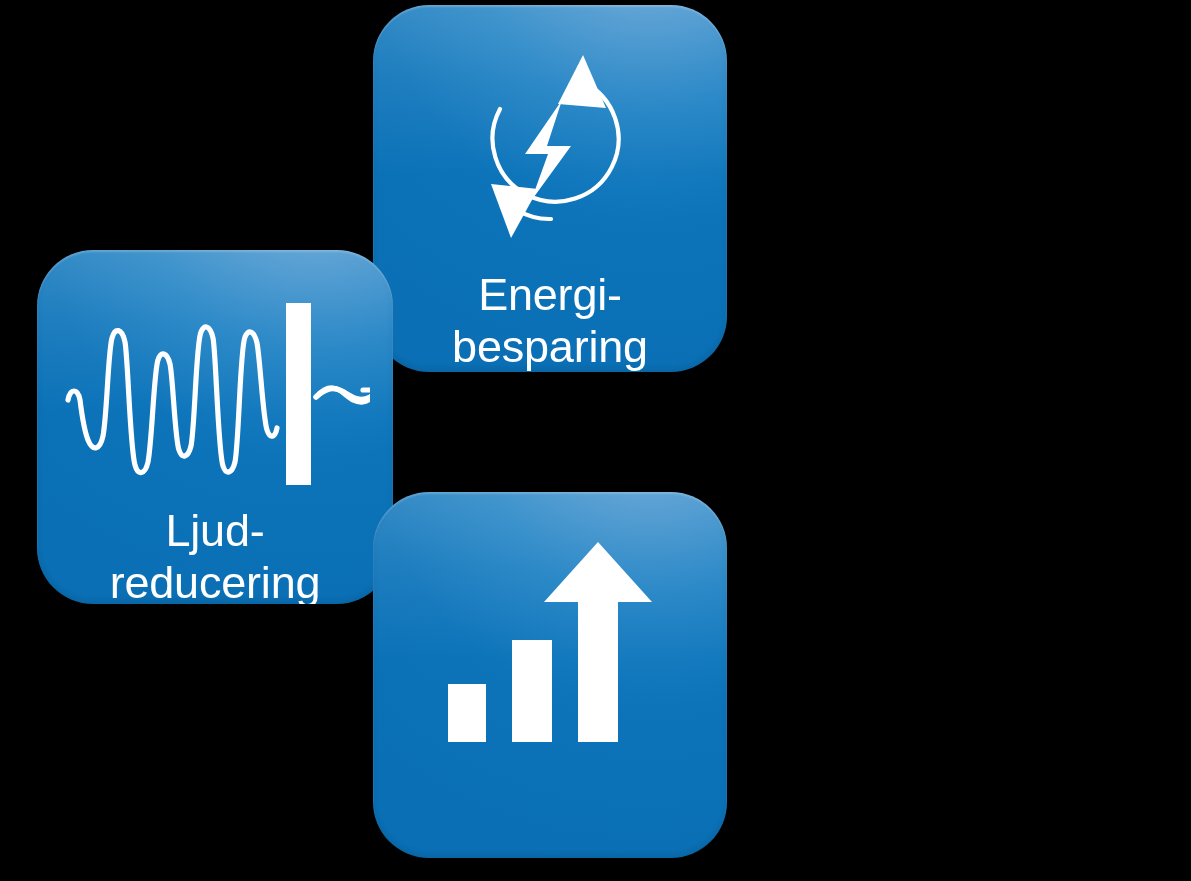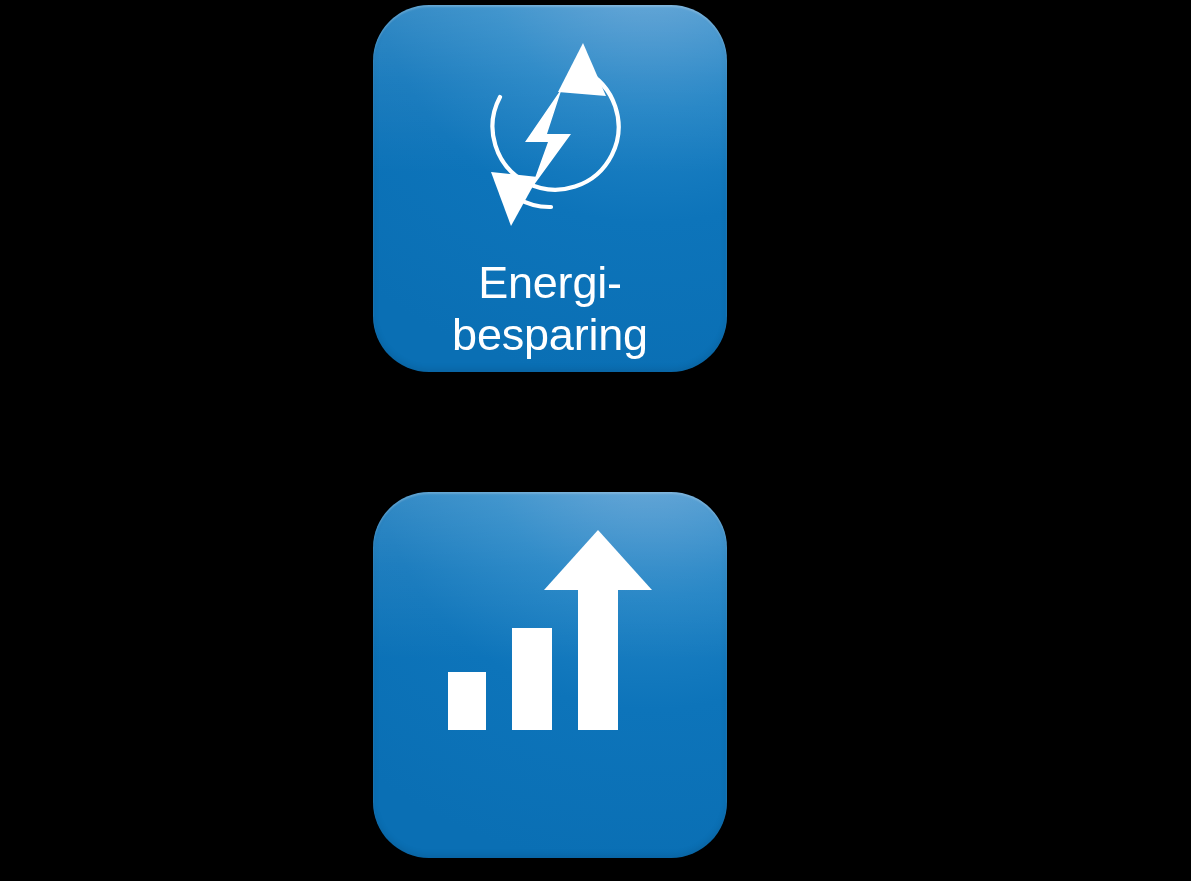--- a/index.html
+++ b/index.html
@@ -56,20 +56,21 @@
     box-shadow: inset 0 2px 2px rgba(255,255,255,0.22),
                 inset 0 -3px 6px rgba(0,0,0,0.10);
     pointer-events: none;
   }
 
   .tile-inner {
     position: relative;
     z-index: 3;
     width: 100%;
     height: 100%;
+    margin-top: 12px;
   }
 
   
   .icon-wrap {
     position: absolute;
     display: flex;
     align-items: center;
     justify-content: center;
   }
   .icon-wrap svg { display: block; }
@@ -133,20 +134,70 @@
 
           <polygon points="97,49 60,103 83,103 66,150 106,95 82,95" fill="#ffffff"></polygon>
         </svg>
       </div>
 
       <div class="label">Energi-
 besparing</div>
     </div>
   </div>
 
+  <div class="tile" id="tile-noise">
+    <div class="tile-inner">
+
+      <div class="icon-wrap">
+        <svg width="310" height="200" viewBox="0 0 310 200" aria-hidden="true">
+
+          <path d="M 8 110
+                   C 10 98, 18 98, 20 110
+                   C 22 126, 24 140, 28 150
+                   C 33 162, 40 160, 43 146
+                   C 47 126, 48 62, 52 48
+                   C 55 37, 62 38, 65 52
+                   C 68 68, 70 158, 75 175
+                   C 78 186, 85 185, 88 172
+                   C 92 152, 94 80, 98 70
+                   C 101 61, 107 62, 110 74
+                   C 113 88, 115 150, 119 160
+                   C 122 169, 128 168, 131 156
+                   C 135 136, 136 52, 141 42
+                   C 144 34, 150 35, 153 48
+                   C 156 62, 158 162, 163 176
+                   C 166 185, 172 184, 175 172
+                   C 179 152, 180 58, 185 47
+                   C 188 39, 194 40, 197 53
+                   C 200 68, 203 128, 207 140
+                   C 210 149, 215 148, 217 138" fill="none" stroke="#ffffff" stroke-width="5.2" stroke-linecap="round" stroke-linejoin="round"></path>
+
+          <rect x="226" y="13" width="25" height="182" fill="#ffffff"></rect>
+
+          <path d="M 256 107
+                   C 266 98, 274 96, 284 102
+                   C 294 108, 300 112, 310 107
+                   C 318 103, 322 98, 331 100
+                   C 340 102, 345 110, 354 110
+                   C 363 110, 368 103, 377 100
+                   C 387 97, 394 100, 303 100" fill="none" stroke="#ffffff" stroke-width="5.2" stroke-linecap="round" stroke-linejoin="round"></path>
+          <path d="M 256 107
+                   C 264 98, 272 95, 281 101
+                   C 289 107, 294 113, 303 112
+                   C 311 111, 315 103, 323 101
+                   C 331 99, 336 105, 343 108
+                   C 350 111, 356 108, 362 102
+                   C 368 96, 374 92, 382 95" fill="none" stroke="#ffffff" stroke-width="5.2" stroke-linecap="round" stroke-linejoin="round"></path>
+        </svg>
+      </div>
+
+      <div class="label">Ljud-
+reducering</div>
+    </div>
+  </div>
 
   <div class="tile" id="tile-performance">
     <div class="tile-inner">
 
       <div class="icon-wrap">
         <svg width="220" height="216" viewBox="0 0 220 216" aria-hidden="true">
 
           <rect x="8" y="156" width="38" height="58" fill="#ffffff"></rect>
 
           <rect x="72" y="112" width="40" height="102" fill="#ffffff"></rect>

